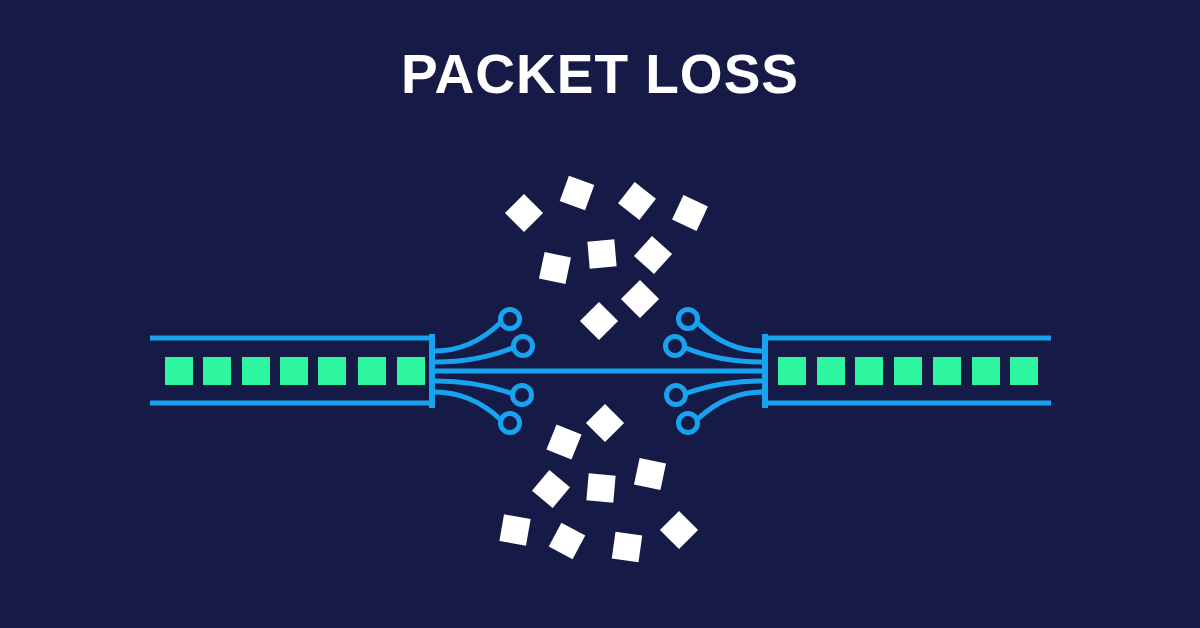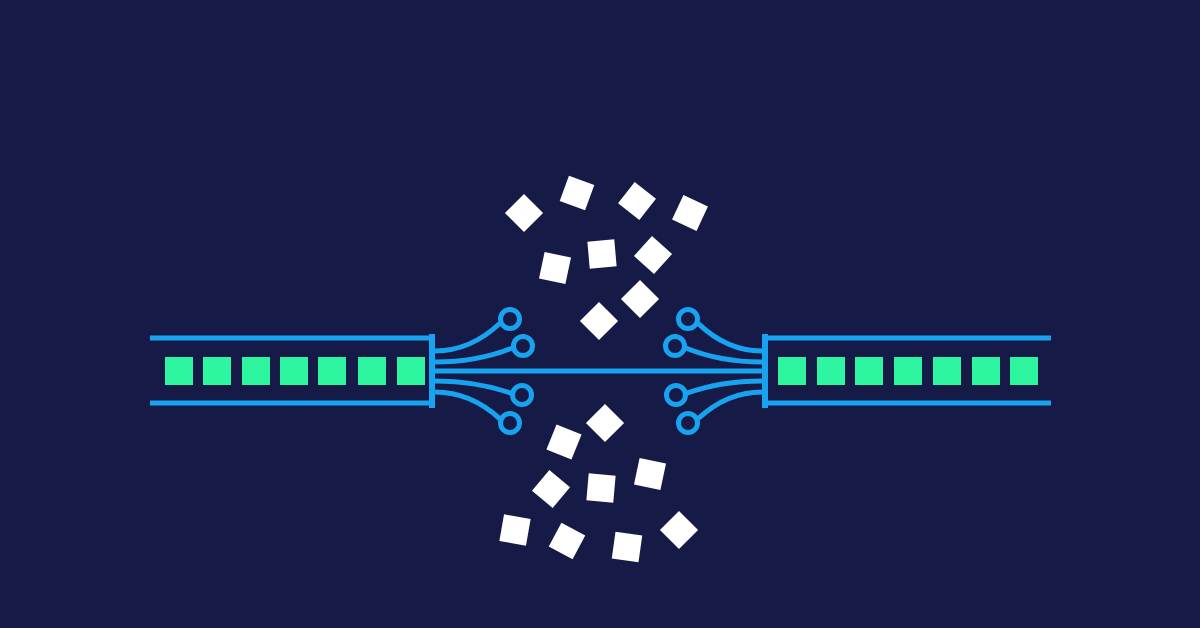--- a/index.html
+++ b/index.html
@@ -37,20 +37,21 @@
     left: 0;
     width: 1200px;
     height: 628px;
     display: block;
   }
 </style>
 </head>
 <body style="background: rgb(22, 26, 70);">
 
 <div class="canvas">
+  <h1 class="title" style="color: rgb(255, 255, 255);">PACKET LOSS</h1>
   <svg class="diagram" viewBox="0 0 1200 628" xmlns="http://www.w3.org/2000/svg">
       <line x1="150" y1="338" x2="432" y2="338" stroke="#18a3f0" stroke-width="5"></line>
       <line x1="150" y1="403" x2="432" y2="403" stroke="#18a3f0" stroke-width="5"></line>
       <line x1="432" y1="334" x2="432" y2="408" stroke="#18a3f0" stroke-width="6"></line>
       <rect x="165" y="357" width="28" height="28" fill="#2ef6a0"></rect>
       <rect x="203" y="357" width="28" height="28" fill="#2ef6a0"></rect>
       <rect x="242" y="357" width="28" height="28" fill="#2ef6a0"></rect>
       <rect x="280" y="357" width="28" height="28" fill="#2ef6a0"></rect>
       <rect x="318" y="357" width="28" height="28" fill="#2ef6a0"></rect>
       <rect x="358" y="357" width="28" height="28" fill="#2ef6a0"></rect>

